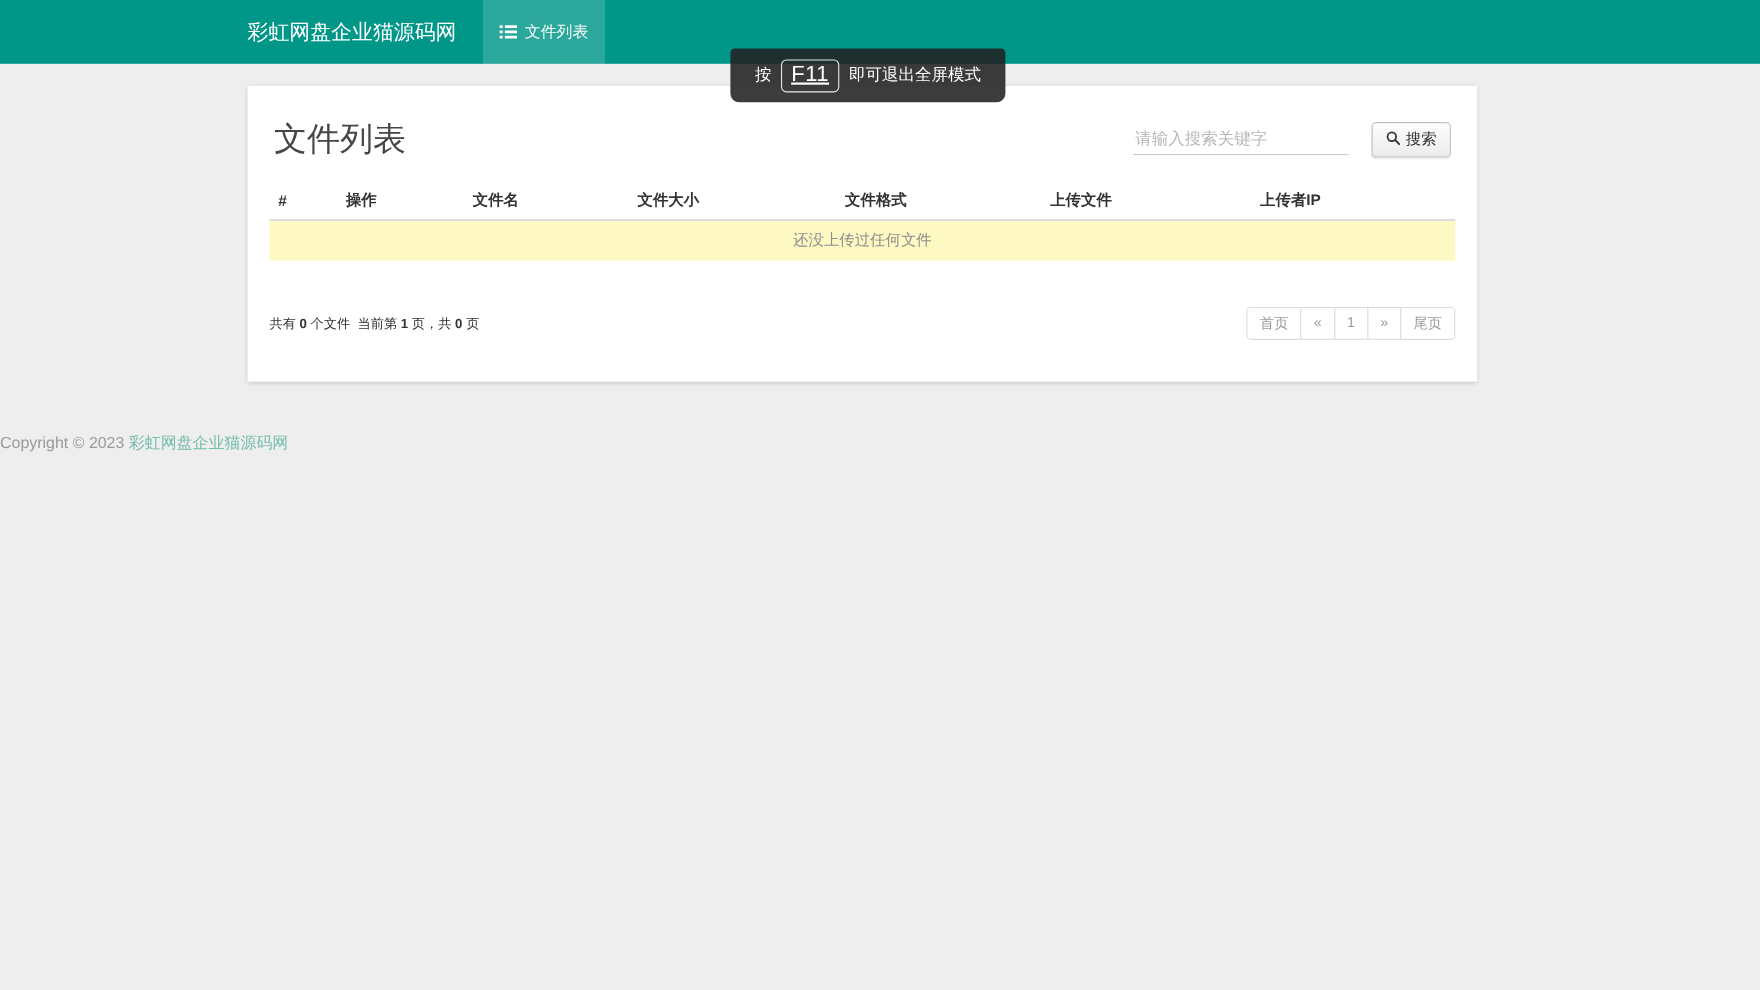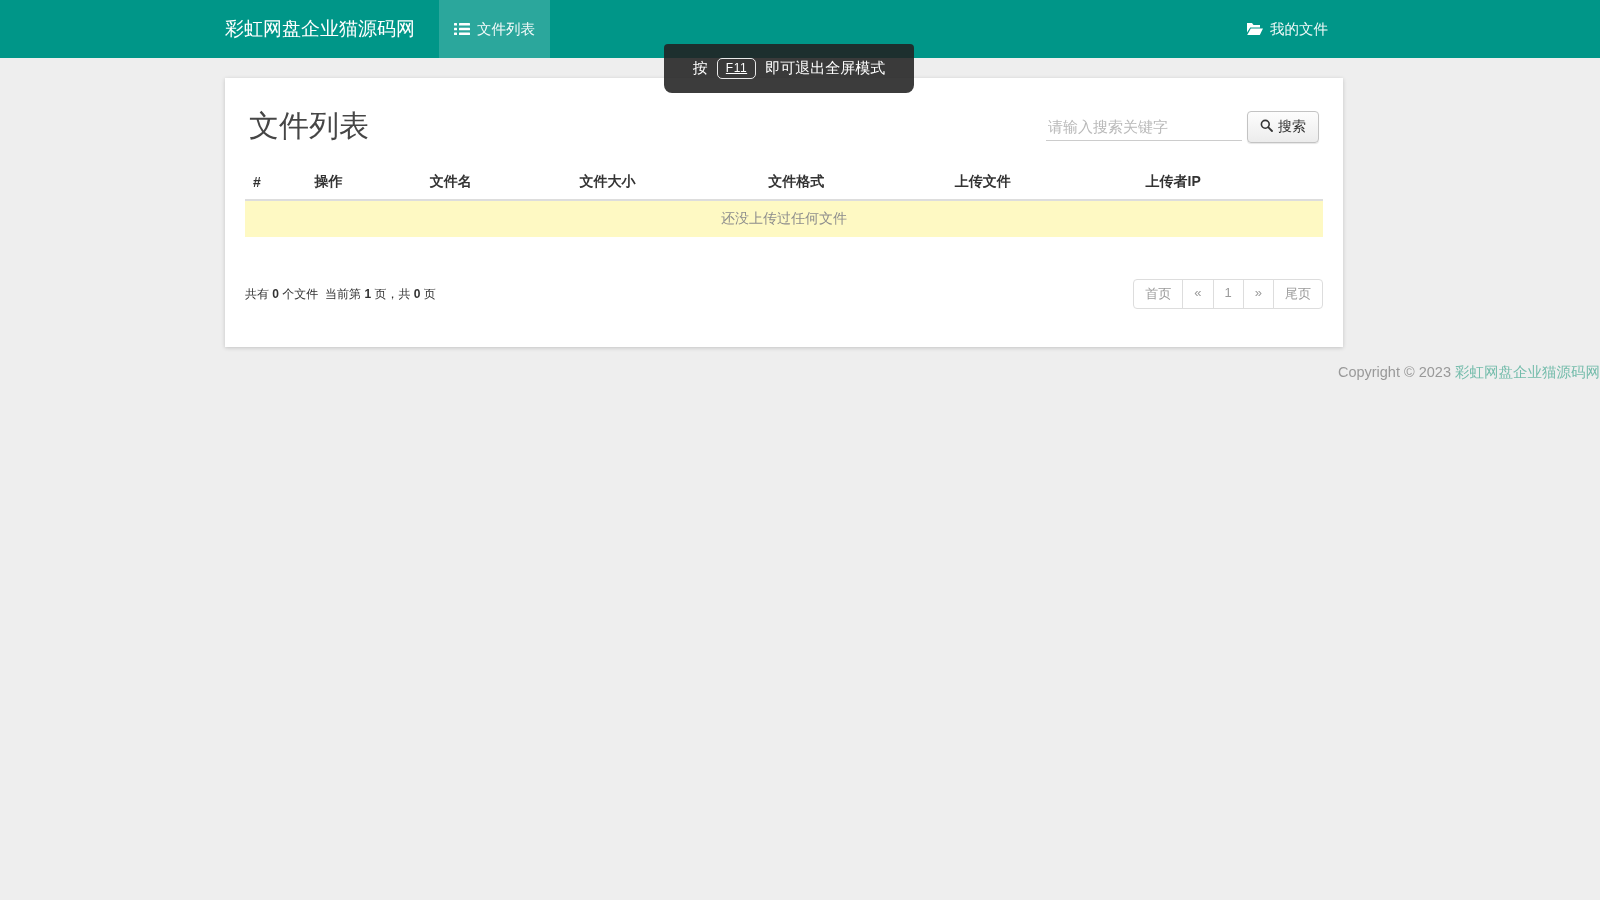--- a/index.html
+++ b/index.html
@@ -60,21 +60,21 @@
     display: flex;
     align-items: center;
     justify-content: center;
     gap: 9px;
     z-index: 20;
   }
   .toast .key {
     border: 1.5px solid #e9e9e9;
     border-radius: 5px;
     padding: 2px 8px 3px;
-    font-size: 12px;
+    font-size: 20px;
     letter-spacing: 0.5px;
     text-decoration: underline;
   }
 
   
   .card {
     width: 1118px;
     margin: 20px 0 0 225px;
     background: #ffffff;
     box-shadow: 0 1px 4px rgba(0,0,0,0.18);
@@ -99,21 +99,21 @@
     border-bottom: 1px solid #cccccc;
     background: transparent;
     outline: none;
     padding: 5px 2px;
     font-size: 15px;
     color: #0369a1;
     font-family: inherit;
   }
   .search input::placeholder { color: #b9b9b9; }
   .search button {
-    margin-left: 5px;
+    margin-left: 21px;
     display: inline-flex;
     align-items: center;
     gap: 5px;
     padding: 6px 12px;
     font-size: 14px;
     color: #333333;
     background: linear-gradient(#fdfdfd, #ececec);
     border: 1px solid #c3c3c3;
     border-radius: 4px;
     box-shadow: 0 1px 1px rgba(0,0,0,0.1);
@@ -159,22 +159,22 @@
     font-size: 13px;
     text-decoration: none;
     cursor: pointer;
   }
   .pagination a:first-child { border-radius: 4px 0 0 4px; margin-left: 0; }
   .pagination a:last-child { border-radius: 0 4px 4px 0; }
 
   
   .footer {
     width: 1600px;
-    margin-top: 16px;
-    text-align: right;
+    margin-top: 46px;
+    text-align: left;
     font-size: 14.5px;
     color: #999999;
   }
   .footer a { color: #74bcab; text-decoration: none; }
 </style>
 </head>
 <body>
 
 <nav class="navbar">
   <div class="nav-inner">
@@ -187,29 +187,20 @@
               <rect y="5.8" width="3" height="2.4" rx="0.5"></rect>
               <rect y="10.6" width="3" height="2.4" rx="0.5"></rect>
             <rect x="5" y="1" width="11" height="2.4" rx="0.5"></rect>
               <rect x="5" y="5.8" width="11" height="2.4" rx="0.5"></rect>
               <rect x="5" y="10.6" width="11" height="2.4" rx="0.5"></rect>
           </svg>
         </span>
         <span>文件列表</span>
       </a>
     </div>
-    <a class="nav-link nav-right">
-      <span class="icon">
-        <svg width="17" height="14" viewBox="0 0 17 14" fill="#ffffff">
-          <path d="M1 1 H6 L7.5 3 H14 V5.5 H4.2 L1 10.5 Z"></path>
-          <path d="M4.8 6.5 H17 L13.8 13 H1.2 Z"></path>
-        </svg>
-      </span>
-      <span>我的文件</span>
-    </a>
   </div>
 </nav>
 
 <div class="toast">
   <span>按</span>
   <span class="key">F11</span>
   <span>即可退出全屏模式</span>
 </div>
 
 <div class="card">

